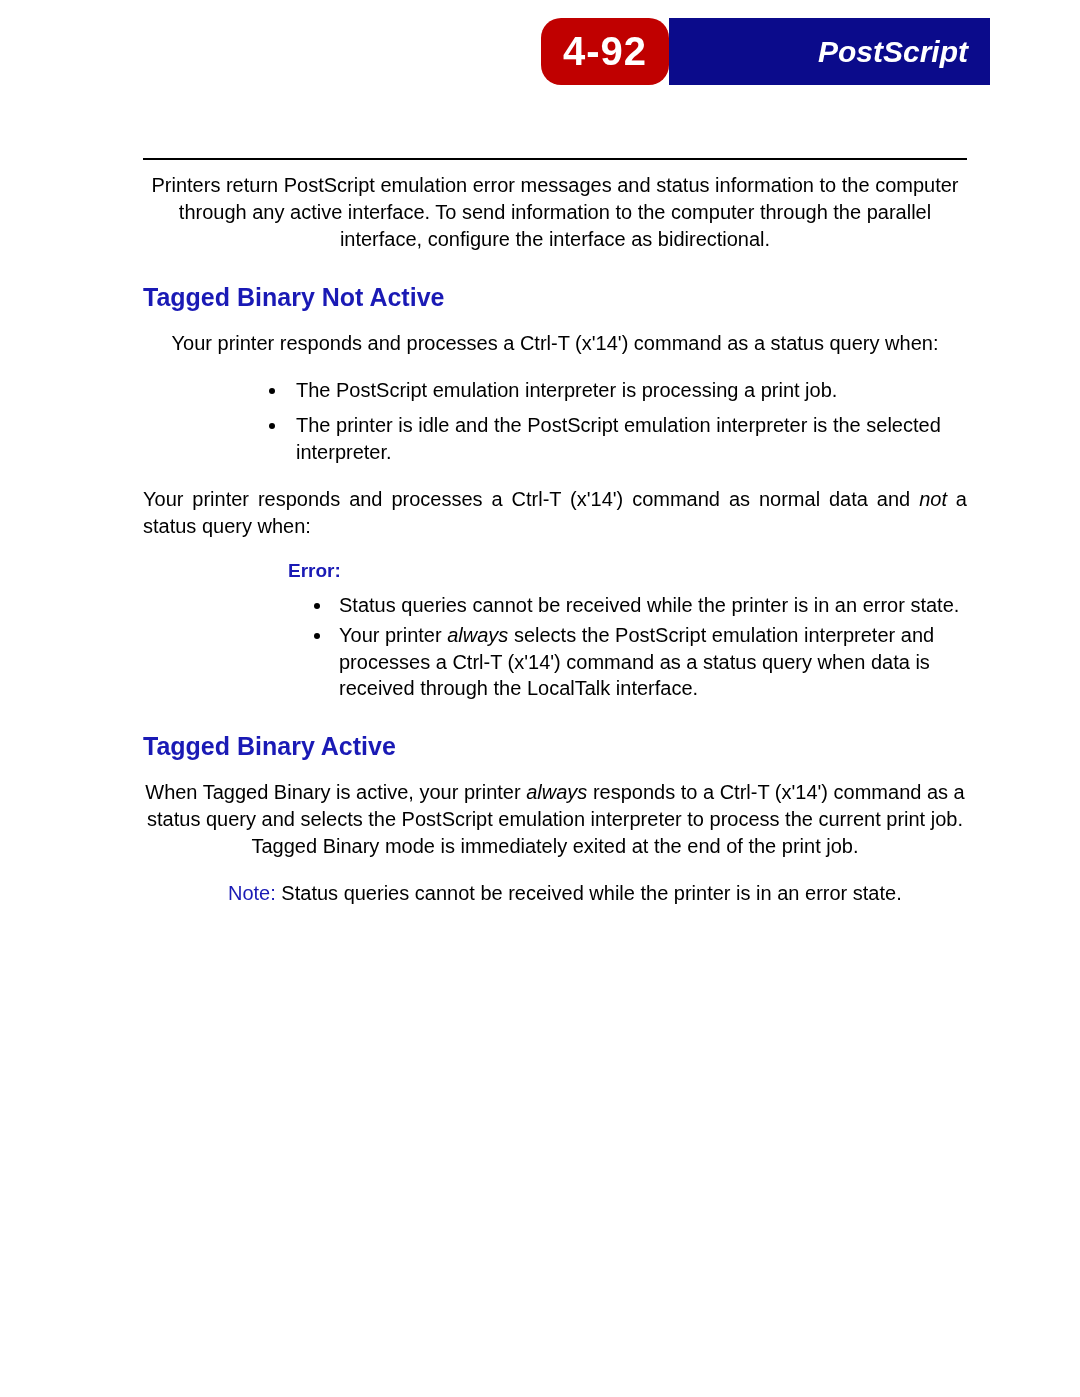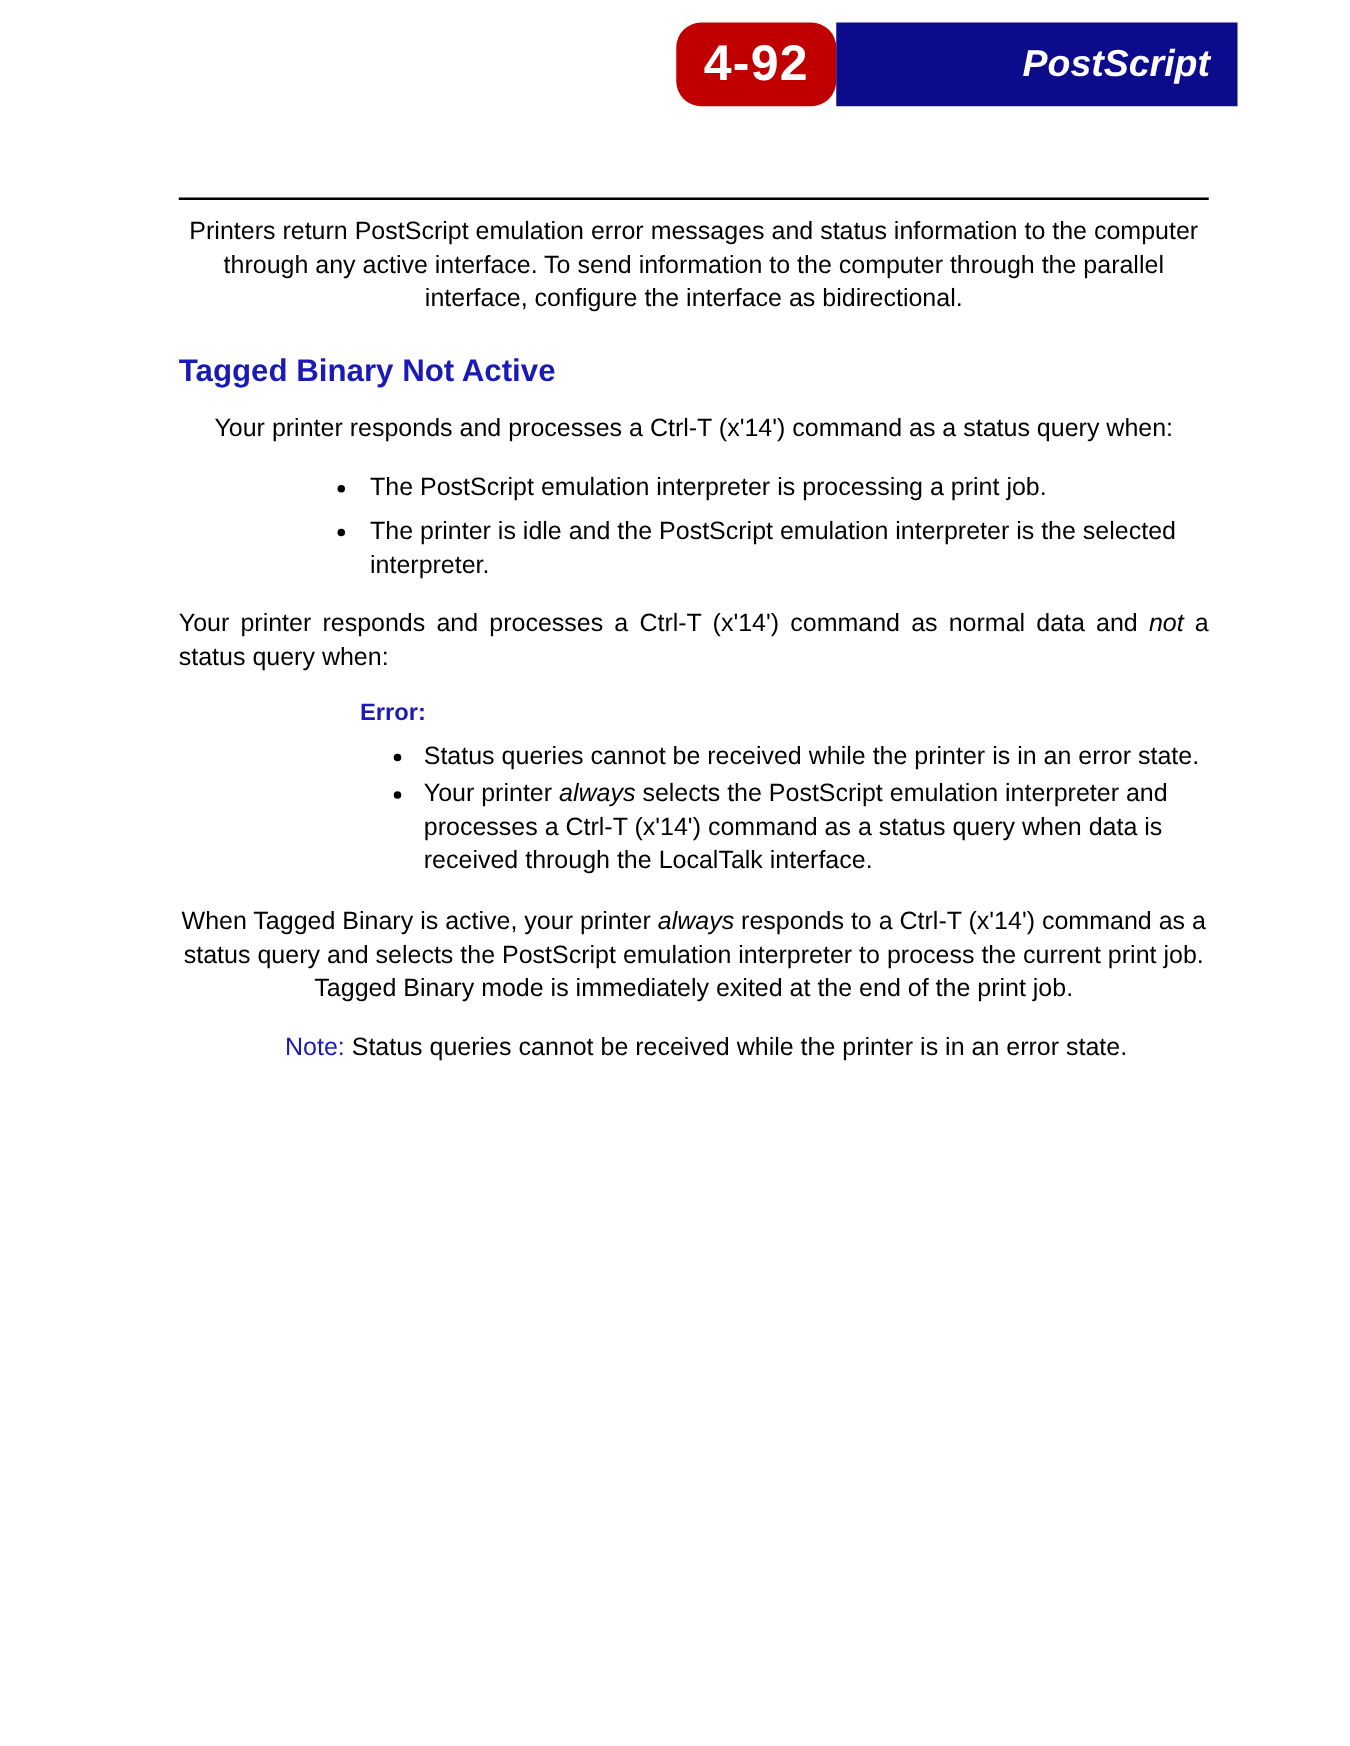--- a/index.html
+++ b/index.html
@@ -147,20 +147,21 @@
 
 
     <div class="notes-label">Error:</div>
     <ul class="notes-body">
       <li>Status queries cannot be received while the printer is in an error state.</li>
       <li>
         <span>Your printer </span><span class="italic">always</span><span> selects the PostScript emulation interpreter and processes a Ctrl-T (x'14') command as a status query when data is received through the LocalTalk interface.</span>
       </li>
     </ul>
 
+    <h2 class="sub">Tagged Binary Active</h2>
 
     <p class="body indent">
       <span>When Tagged Binary is active, your printer </span><span class="italic">always</span><span> responds to a Ctrl-T (x'14') command as a status query and selects the PostScript emulation interpreter to process the current print job. Tagged Binary mode is immediately exited at the end of the print job.</span>
     </p>
 
     <p class="note-line">
       <span class="note-prefix">Note:</span><span>  Status queries cannot be received while the printer is in an error state.</span>
     </p>
 
   </div>

